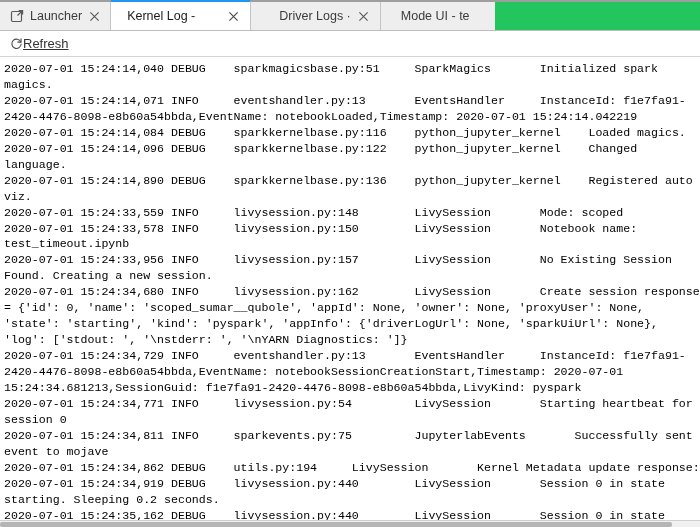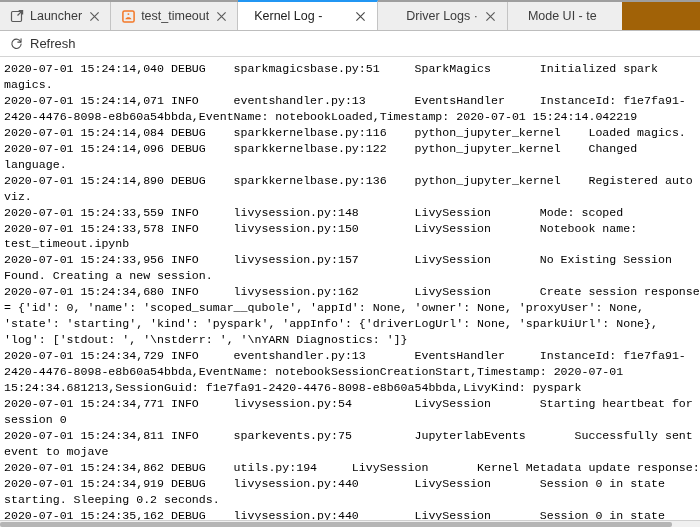--- a/index.html
+++ b/index.html
@@ -22,21 +22,21 @@
     display: flex;
     flex-direction: column;
     box-sizing: border-box;
     background: #ffffff;
   }
 
   
   .tabbar {
     height: 31px;
     min-height: 31px;
-    background: #a16207;
+    background: #22c55e;
     border-bottom: 1px solid #bdbdbd;
     display: flex;
     align-items: stretch;
     overflow: hidden;
     position: relative;
     box-sizing: border-box;
   }
   .tabbar::before {
     content: "";
     position: absolute;
@@ -107,28 +107,28 @@
     background: #ffffff;
     border-bottom: 1px solid #d4d4d4;
     display: flex;
     align-items: center;
     padding-left: 10px;
     box-sizing: border-box;
   }
   .refresh-btn {
     display: flex;
     align-items: center;
-    gap: 7px;
     font-size: 13px;
     color: #333333;
     cursor: pointer;
     background: transparent;
     border: none;
     padding: 0;
     font-family: "Liberation Sans", sans-serif;
+    text-decoration: underline;
   }
   .refresh-icon { width: 13px; height: 13px; display:block; }
 
   
   .logwrap {
     flex: 1 1 auto;
     position: relative;
     background: #ffffff;
     overflow: hidden;
     border-top: 1px solid #ffffff;
@@ -189,35 +189,20 @@
       </span>
       <span class="tab-label">Launcher</span>
       <span class="tab-close">
         <svg width="11" height="11" viewBox="0 0 11 11">
           <path d="M1.4 1.4 L9.6 9.6 M9.6 1.4 L1.4 9.6" stroke="#5a5a5a" stroke-width="1.15" fill="none"></path>
         </svg>
       </span>
     </div>
 
 
-    <div class="tab">
-      <span class="tab-icon">
-        <svg width="13" height="13" viewBox="0 0 13 13">
-          <rect x="0.9" y="0.9" width="11.2" height="11.2" rx="1.6" fill="none" stroke="#f37726" stroke-width="1.5"></rect>
-          <path d="M3.3 9.2 C4.4 6.6 8.3 6.6 9.5 9.2 Z" fill="#f37726"></path>
-          <circle cx="6.4" cy="4.1" r="0.95" fill="#f37726"></circle>
-        </svg>
-      </span>
-      <span class="tab-label">test_timeout</span>
-      <span class="tab-close">
-        <svg width="11" height="11" viewBox="0 0 11 11">
-          <path d="M1.4 1.4 L9.6 9.6 M9.6 1.4 L1.4 9.6" stroke="#5a5a5a" stroke-width="1.15" fill="none"></path>
-        </svg>
-      </span>
-    </div>
 
     <div class="tab current" style="padding:0 10px 0 16px;">
       <span class="tab-label">Kernel Log -</span>
       <span class="tab-close">
         <svg width="11" height="11" viewBox="0 0 11 11">
           <path d="M1.4 1.4 L9.6 9.6 M9.6 1.4 L1.4 9.6" stroke="#4a4a4a" stroke-width="1.15" fill="none"></path>
         </svg>
       </span>
     </div>
 

